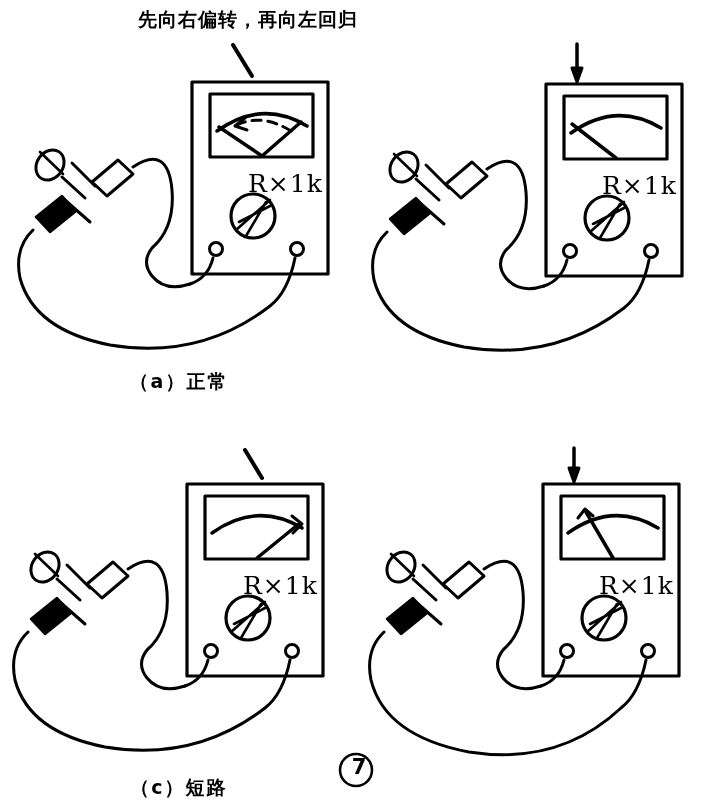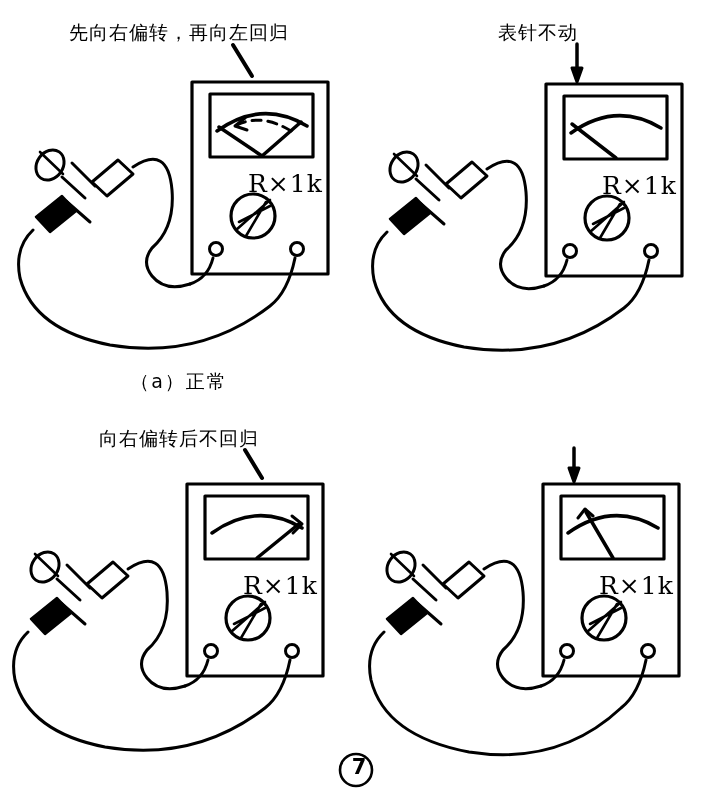--- a/index.html
+++ b/index.html
@@ -3,24 +3,24 @@
 <meta charset="utf-8">
 <style>
   html,body{margin:0;padding:0;background:#fff;}
   body{width:717px;height:811px;position:relative;
        font-family:"DejaVu Sans","Liberation Sans",sans-serif;color:#000;overflow:hidden;}
   .panel{position:absolute;width:358px;height:405px;}
   .p-a{left:0;top:0;}
   .p-b{left:359px;top:0;}
   .p-c{left:0;top:406px;}
   .p-d{left:359px;top:406px;}
-  .caption-top{position:absolute;width:100%;text-align:center;top:23px;
-      font-size:19px;font-weight:normal;letter-spacing:1px;line-height:1;}
+  .caption-top{position:absolute;width:100%;text-align:right;top:10px;
+      font-size:19px;font-weight:bold;letter-spacing:1px;line-height:1;}
   .caption-bottom{position:absolute;width:100%;text-align:center;bottom:14px;
-      font-size:19px;font-weight:normal;letter-spacing:2px;line-height:1;}
+      font-size:19px;font-weight:bold;letter-spacing:2px;line-height:1;}
   .art{position:absolute;left:0;top:0;width:358px;height:405px;}
   .fignum{position:absolute;left:336px;top:752px;width:46px;height:40px;
       font-size:24px;font-weight:bold;text-align:center;}
   .fignum svg{position:absolute;left:0;top:0;}
   .fignum span{position:absolute;left:0;top:5px;width:46px;text-align:center;
       font-size:21px;line-height:1;}
   svg{display:block;}
   text{font-family:"DejaVu Serif","Liberation Serif",serif;}
 </style>
 </head>
@@ -65,21 +65,20 @@
       <path d="M133 167 Q168 144 172 190 Q175 228 152 248 Q141 262 152 276 Q165 292 190 284" stroke-width="3"></path>
       <path d="M190 284 Q208 278 213 258" stroke-width="3"></path>
       <path d="M33 230 Q14 248 20 278 Q34 330 110 345 Q200 360 270 306 Q288 292 295 258" stroke-width="3"></path>
     </g>
     <text x="248" y="192" font-size="25" letter-spacing="1">R×1k</text>
   </svg>
   <div class="caption-bottom">（a）正常</div>
 </div>
 
 <div class="panel p-b">
-  <div class="caption-top">表针不动</div>
   <svg class="art" viewBox="0 0 358 405">
     <g fill="none" stroke="#000" stroke-width="3" stroke-linecap="round" stroke-linejoin="round">
       <path d="M218 44 L218 74" stroke-width="3.5"></path>
       <polygon points="218,82 213,68 223,68" fill="#000"></polygon>
       <rect x="187" y="84" width="136" height="192" fill="#fff" stroke-width="3.2"></rect>
       <rect x="205" y="96" width="103" height="63" fill="#fff" stroke-width="3.2"></rect>
       <path d="M212 133 Q257 101 302 128" stroke-width="3.5"></path>
       <path d="M257 158 L213 124" stroke-width="3.5"></path>
       <circle cx="248" cy="218" r="22" stroke-width="3.2"></circle>
       <path d="M231 232 L265 202 M234 224 L265 208 M241 238 L261 204" stroke-width="2.6"></path>
@@ -95,21 +94,20 @@
       <polygon points="87,184 113,162 128,176 102,198" fill="#fff" stroke-width="3"></polygon>
       <path d="M128 169 Q163 146 167 192 Q170 230 147 250 Q136 264 147 278 Q160 294 185 286" stroke-width="3"></path>
       <path d="M185 286 Q203 280 208 260" stroke-width="3"></path>
       <path d="M28 232 Q9 250 15 280 Q29 332 105 347 Q195 362 265 308 Q283 294 290 260" stroke-width="3"></path>
     </g>
     <text x="243" y="194" font-size="25" letter-spacing="1">R×1k</text>
   </svg>
 </div>
 
 <div class="panel p-c">
-  <div class="caption-top">向右偏转后不回归</div>
   <svg class="art" viewBox="0 0 358 405">
     <g fill="none" stroke="#000" stroke-width="3" stroke-linecap="round" stroke-linejoin="round">
       <path d="M245 44 L262 72" stroke-width="4"></path>
       <rect x="187" y="78" width="136" height="192" fill="#fff" stroke-width="3.2"></rect>
       <rect x="205" y="90" width="103" height="63" fill="#fff" stroke-width="3.2"></rect>
       <path d="M212 127 Q257 95 302 122" stroke-width="3.5"></path>
       <path d="M257 152 L300 117" stroke-width="3.5"></path>
       <path d="M292 110 L302 118 L293 127" stroke-width="3"></path>
       <circle cx="248" cy="212" r="22" stroke-width="3.2"></circle>
       <path d="M231 226 L265 196 M234 218 L265 202 M241 232 L261 198" stroke-width="2.6"></path>
@@ -122,20 +120,21 @@
       <path d="M61 197 L85 218" stroke-width="3"></path>
       <polygon points="31,213 57,192 71,207 45,228" fill="#000" stroke-width="2.5"></polygon>
       <path d="M93 182 L99 176" stroke-width="3"></path>
       <polygon points="87,178 113,156 128,170 102,192" fill="#fff" stroke-width="3"></polygon>
       <path d="M128 163 Q163 140 167 186 Q170 224 147 244 Q136 258 147 272 Q160 288 185 280" stroke-width="3"></path>
       <path d="M185 280 Q203 274 208 254" stroke-width="3"></path>
       <path d="M28 226 Q9 244 15 274 Q29 326 105 341 Q195 356 265 302 Q283 288 290 254" stroke-width="3"></path>
     </g>
     <text x="243" y="188" font-size="25" letter-spacing="1">R×1k</text>
   </svg>
+  <div class="caption-bottom">（c）短路</div>
 </div>
 
 <div class="panel p-d">
   <svg class="art" viewBox="0 0 358 405">
     <g fill="none" stroke="#000" stroke-width="3" stroke-linecap="round" stroke-linejoin="round">
       <path d="M215 42 L215 66" stroke-width="3.5"></path>
       <polygon points="215,76 210,62 220,62" fill="#000"></polygon>
       <rect x="184" y="78" width="136" height="192" fill="#fff" stroke-width="3.2"></rect>
       <rect x="202" y="90" width="103" height="63" fill="#fff" stroke-width="3.2"></rect>
       <path d="M209 127 Q254 95 299 122" stroke-width="3.5"></path>

